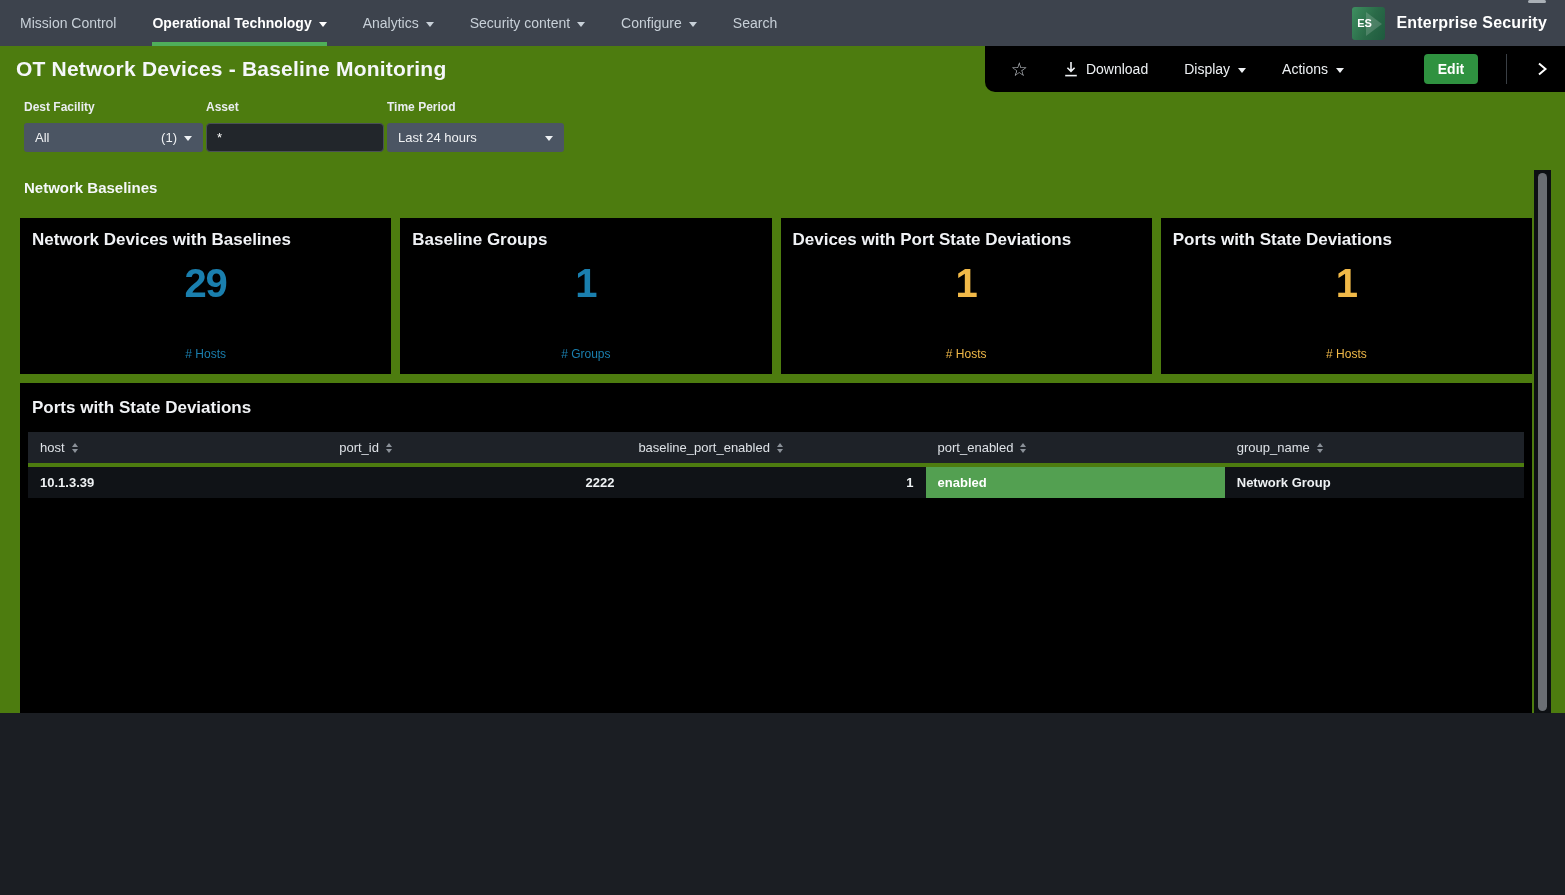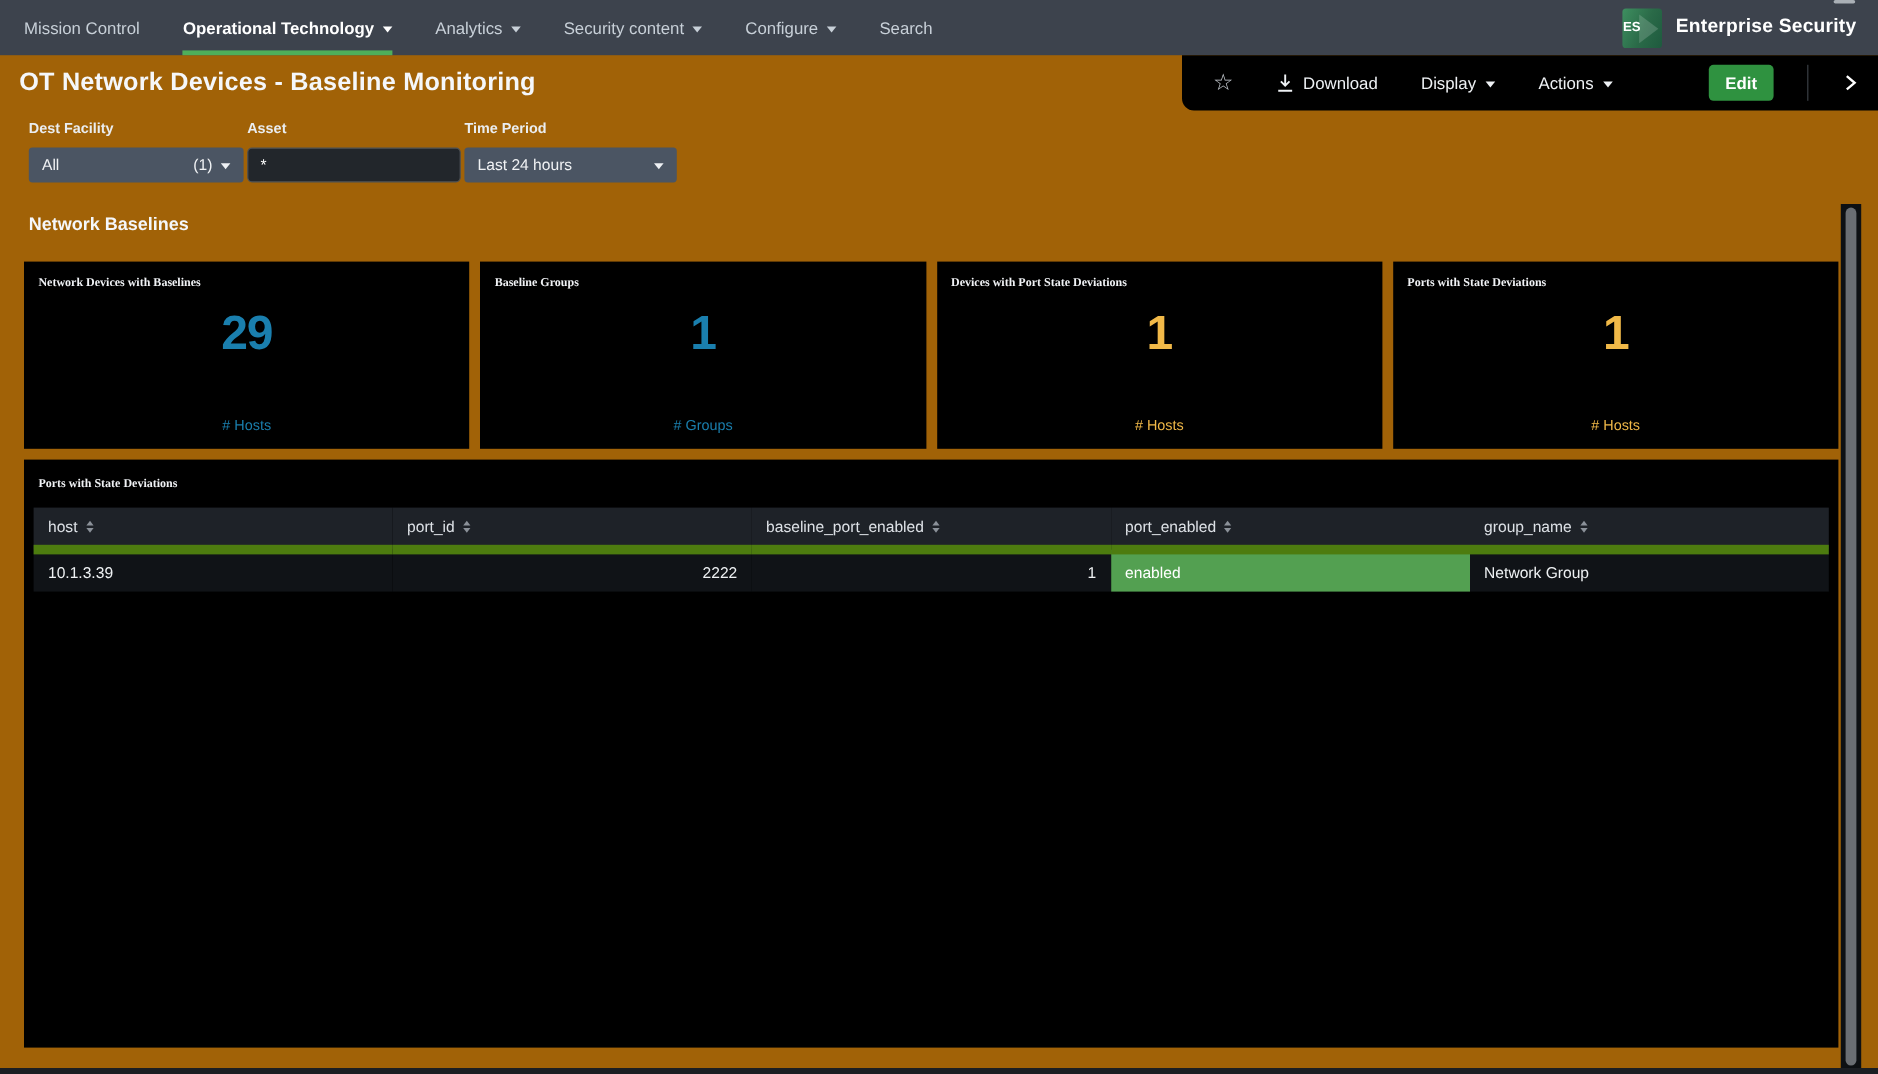--- a/index.html
+++ b/index.html
@@ -1,19 +1,19 @@
 <!DOCTYPE html>
 <html><head>
 <meta charset="utf-8">
 <style>
   * { box-sizing: border-box; margin: 0; padding: 0; }
   html, body { width: 1565px; height: 895px; overflow: hidden; }
   body { font-family: "Liberation Sans", sans-serif; background: #1b1e23; }
 
-  .app { position: relative; width: 1565px; height: 890px; background: #a16207; overflow: hidden; }
+  .app { position: relative; width: 1565px; height: 713px; background: #4d7c0f; overflow: hidden; }
 
   
   .topnav {
     height: 46px; background: #3d434d; display: flex; align-items: stretch;
     padding-left: 20px; gap: 8px;
   }
   .nav-item {
     display: flex; align-items: center; gap: 7px; padding: 0 14px;
     color: #c8d0d8; font-size: 14px; position: relative; cursor: pointer; white-space: nowrap;
   }
@@ -22,21 +22,21 @@
   .nav-underline { position: absolute; left: 14px; right: 14px; bottom: 0; height: 4px; }
   .caret {
     width: 0; height: 0; display: inline-block;
     border-left: 4px solid transparent; border-right: 4px solid transparent;
     border-top: 5px solid currentColor; margin-top: 2px;
   }
   .brand { margin-left: auto; display: flex; align-items: center; gap: 11px; padding-right: 18px; }
   .brand-logo {
     position: relative; width: 33px; height: 33px; border-radius: 3px; overflow: hidden;
     background: linear-gradient(115deg, #3e8f60 0%, #2a6a48 55%, #1e5a3e 100%);
-    display: flex; align-items: center; justify-content: flex-start;
+    display: flex; align-items: center; justify-content: center;
   }
   .logo-tri {
     position: absolute; right: 3px; top: 5px; width: 0; height: 0;
     border-top: 12px solid transparent; border-bottom: 12px solid transparent;
     border-left: 16px solid rgba(255,255,255,0.17);
   }
   .logo-es { position: relative; font-size: 11px; font-weight: 700; color: #fff; margin-right: 9px; }
   .brand-name { font-size: 16px; font-weight: 600; color: #ffffff; letter-spacing: 0.2px; }
 
   
@@ -76,37 +76,37 @@
   
   .section-head { margin: 27px 24px 0; }
   .section-head h2 { font-size: 15px; font-weight: 700; color: #f5f7fa; }
   .section-head p { font-size: 13px; color: #e8eaec; margin-top: 7px; }
   .section-head p b { font-weight: 700; }
 
   
   .kpi-row { margin: 22px 33px 0 20px; display: flex; gap: 9px; height: 156px; }
   .panel { background: #000000; }
   .kpi { flex: 1; padding: 12px 12px 10px; display: flex; flex-direction: column; }
-  .panel-title { font-size: 10px; font-weight: 700; color: #f0f2f5; font-family: Liberation Serif, serif; }
+  .panel-title { font-size: 17px; font-weight: 700; color: #f0f2f5; }
   .kpi-value {
     flex: 1; display: flex; align-items: center; justify-content: center;
     font-size: 40px; font-weight: 700; letter-spacing: -1px; line-height: 1;
   }
   .kpi-label { text-align: center; font-size: 12px; padding-bottom: 3px; margin-top: 32px; }
 
   
   .table-panel { margin: 9px 33px 0 20px; height: 490px; padding: 8px; overflow: hidden; }
   .table-panel .panel-title { margin: 7px 4px 14px; }
   table { width: 100%; border-collapse: collapse; font-size: 13px; table-layout: fixed; }
   th {
     background: #1e2228; color: #dde1e6; font-weight: 400; text-align: left;
     padding: 8px 12px; height: 31px; cursor: pointer; white-space: nowrap;
   }
   th .th-inner { display: inline-flex; align-items: center; gap: 7px; }
-  td { padding: 8px 12px; height: 31px; color: #eef1f3; background: #101317; border-top: 8px solid #4d7c0f; }
+  td { padding: 8px 12px; height: 31px; color: #eef1f3; background: #101317; border-top: 4px solid #4d7c0f; font-weight: bold; }
   .ar { text-align: right; }
   .status-cell { color: #ffffff; }
   .sort { display: inline-flex; flex-direction: column; }
   .sort i { display: block; width: 0; height: 0; border-left: 3.5px solid transparent; border-right: 3.5px solid transparent; }
   .sort .up { border-bottom: 4px solid #8b9199; margin-bottom: 2px; }
   .sort .dn { border-top: 4px solid #8b9199; }
 
   
   .scrollbar-track { position: absolute; right: 14px; top: 170px; bottom: 0; width: 17px; background: #0d1013; }
   .scrollbar-thumb { position: absolute; left: 4px; right: 4px; top: 3px; bottom: 2px; background: #6a6e73; border-radius: 5px; }

